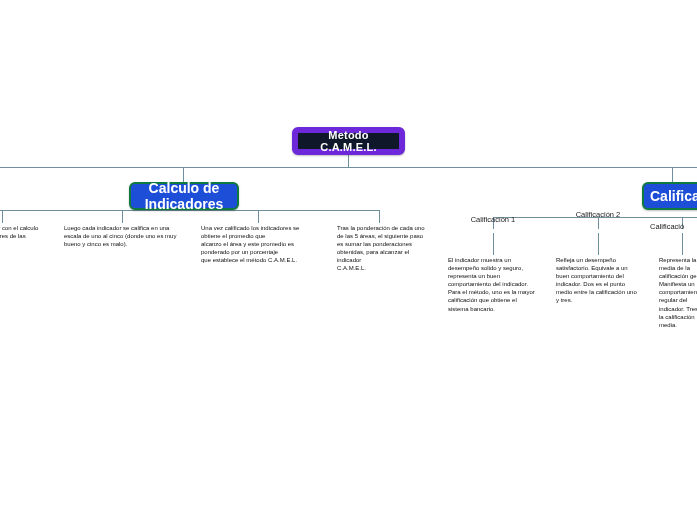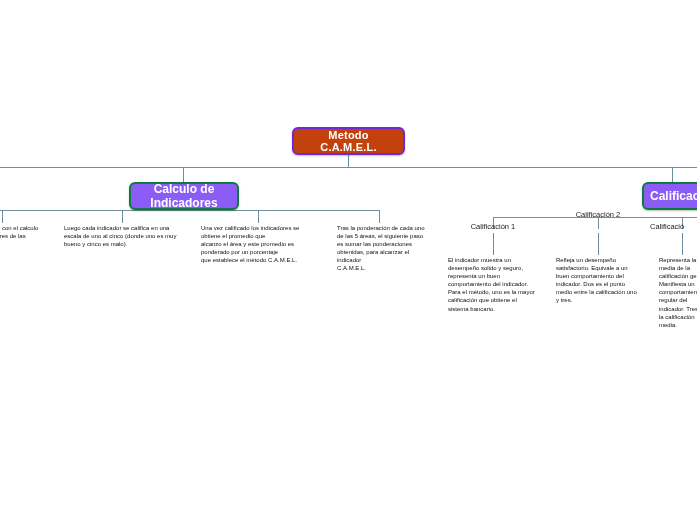--- a/index.html
+++ b/index.html
@@ -37,30 +37,30 @@
     align-items: center;
     justify-content: center;
     text-align: center;
     font-weight: bold;
     color: #ffffff;
     border: 1px solid #1e7a44;
     background: #1fbe5e;
     box-shadow: 0 1px 2px rgba(0,0,0,0.25);
   }
   .node-root {
-    background: #c2410c;
-    border: 2px solid #6d28d9;
+    background: #0f172a;
+    border: 6px solid #6d28d9;
     font-size: 11px;
     letter-spacing: 0.2px;
-    padding: 12px 10px;
+    padding: 4px 10px;
   }
   .node-branch {
-    background: #8b5cf6;
+    background: #1d4ed8;
     border: 2px solid #0f7a3d;
-    font-size: 12px;
+    font-size: 14px;
     padding: 12px 8px;
   }
   .leaf-label {
     position: absolute;
     font-size: 7.5px;
     color: #1a1a1a;
     text-align: center;
     font-weight: normal;
   }
   .para {
@@ -128,21 +128,21 @@
 alcanzo el área y este promedio es
 ponderado por un porcentaje
 que establece el método C.A.M.E.L.</div>
   <div class="para" style="left:337px; top:224px; width:120px;">Tras la ponderación de cada uno
 de las 5 áreas, el siguiente paso
 es sumar las ponderaciones
 obtenidas, para alcanzar el
 indicador
 C.A.M.E.L.</div>
 
-  <div class="leaf-label" style="left:453px; top:222px; width:80px;">Calificación 1</div>
+  <div class="leaf-label" style="left:453px; top:215px; width:80px;">Calificación 1</div>
   <div class="leaf-label" style="left:558px; top:210px; width:80px;">Calificación 2</div>
   <div class="leaf-label" style="left:650px; top:222px; width:64px; text-align:left;">Calificació</div>
 
   <div class="para" style="left:448px; top:256px; width:98px;">El indicador muestra un
 desempeño solido y seguro,
 representa un buen
 comportamiento del indicador.
 Para el método, uno es la mayor
 calificación que obtiene el
 sistema bancario.</div>

